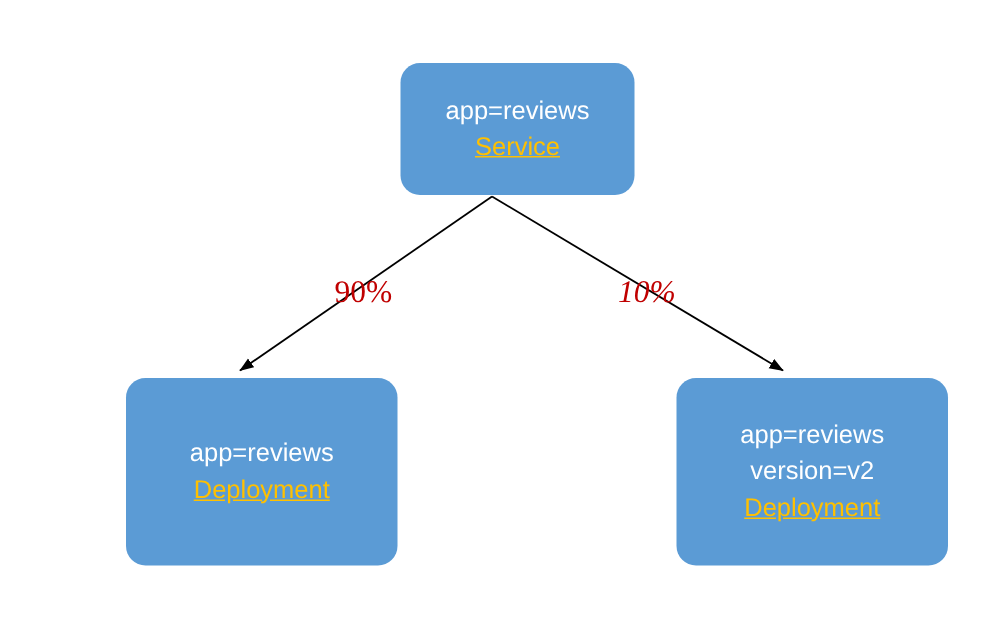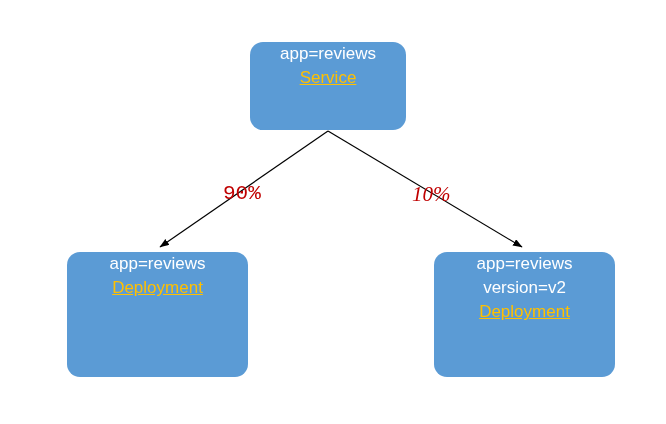--- a/index.html
+++ b/index.html
@@ -25,23 +25,24 @@
     height: 424px;
     pointer-events: none;
   }
   .node {
     position: absolute;
     box-sizing: border-box;
     border-radius: 13px;
     display: flex;
     flex-direction: column;
     align-items: center;
-    justify-content: flex-start;
+    justify-content: center;
     line-height: 1.42;
     text-align: center;
+    margin-left: 17px;
   }
   .node-line {
     display: block;
     white-space: nowrap;
     font-size: 17px;
   }
   .line-selector {
     color: #ffffff;
   }
   .line-kind {
@@ -69,21 +70,20 @@
   .edge-label {
     position: absolute;
     font-family: "Liberation Serif", serif;
     font-size: 21px;
     color: #c00000;
     white-space: nowrap;
   }
   #edge-label-left {
     left: 223px;
     top: 182px;
-    font-family: Liberation Mono, monospace;
   }
   #edge-label-right {
     left: 412px;
     top: 182px;
     font-style: italic;
   }
 </style>
 </head>
 <body>
 

